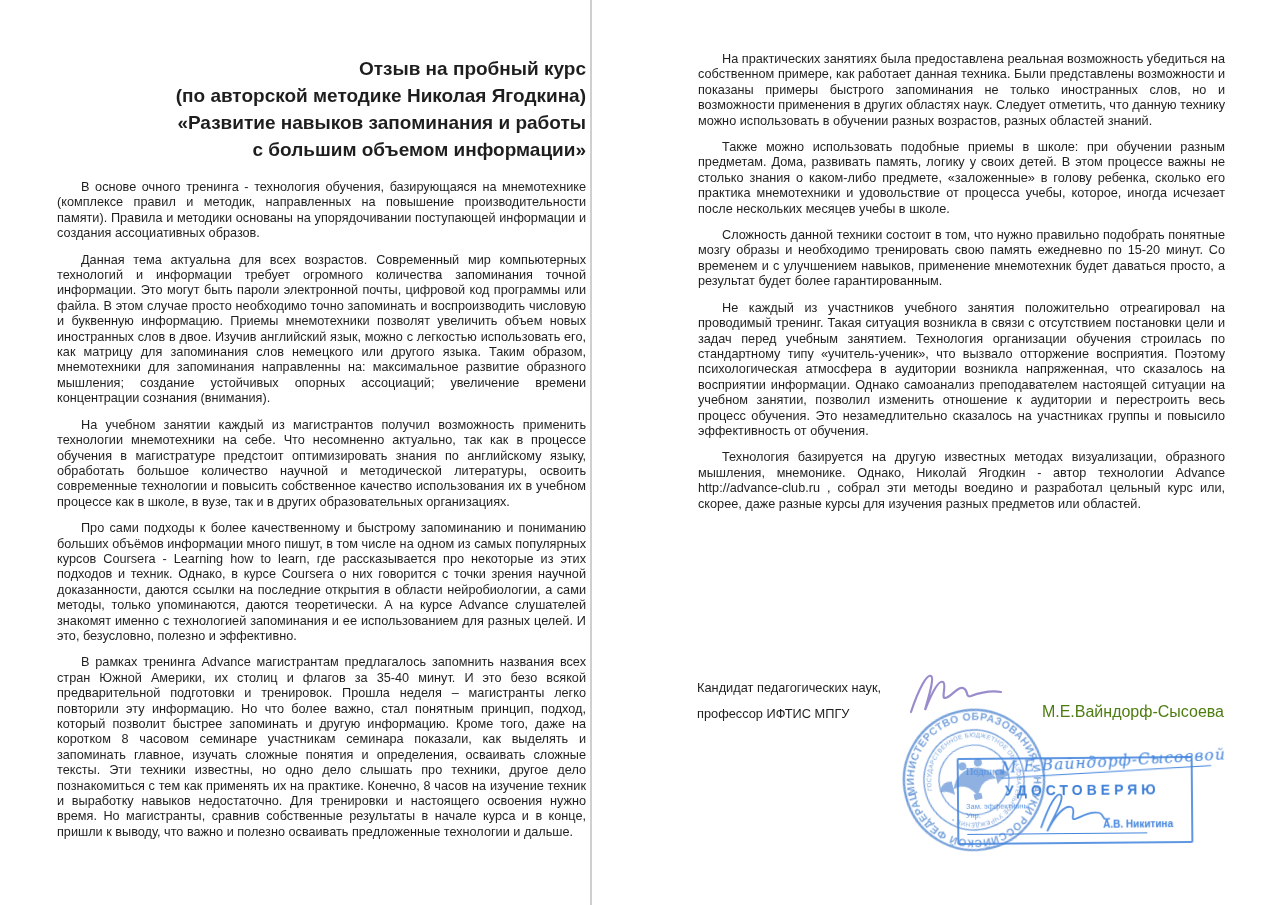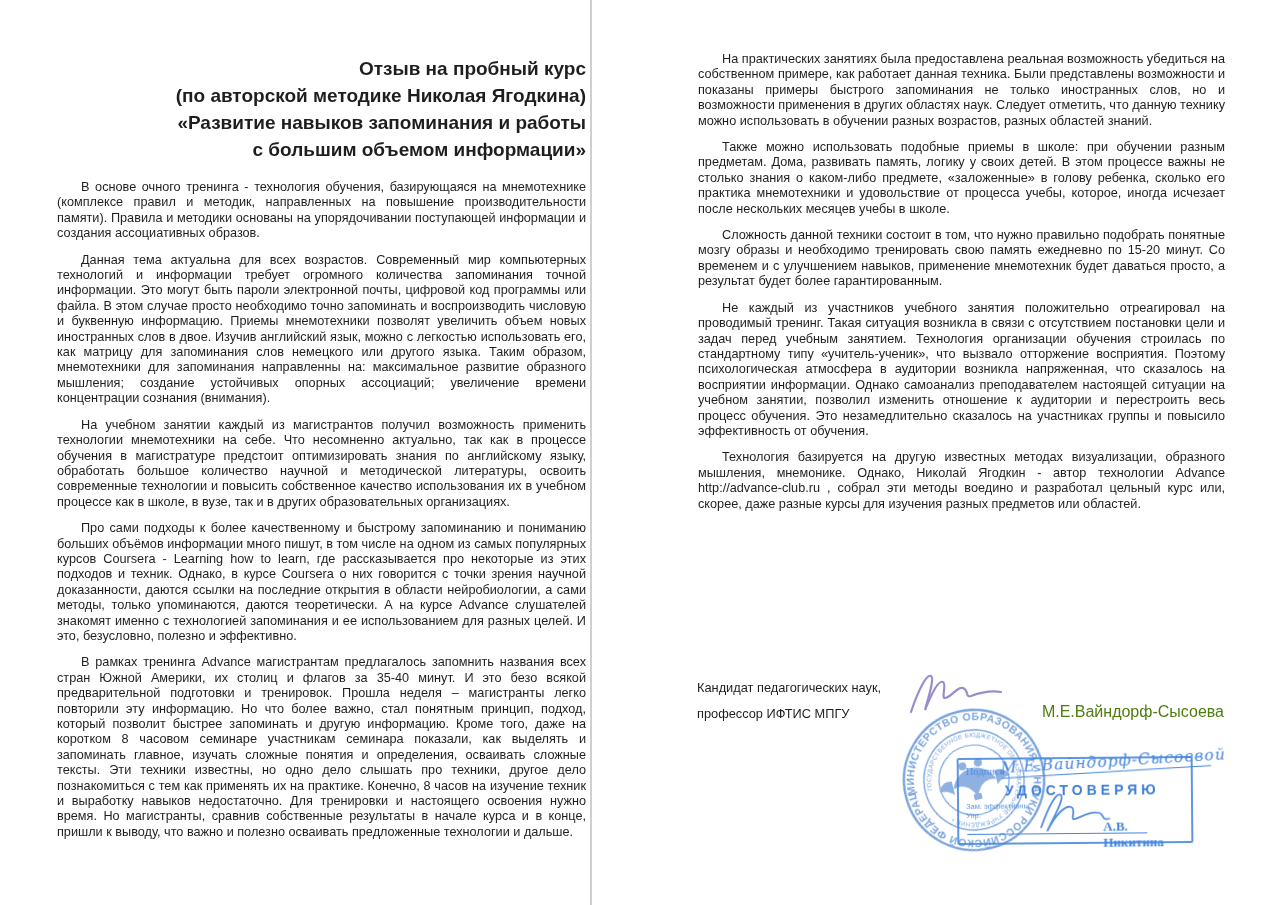--- a/index.html
+++ b/index.html
@@ -55,21 +55,21 @@
   .st-certify{
     position:absolute;left:46px;top:23px;font-size:14px;font-weight:bold;
     letter-spacing:4px;color:#3d7fd6;white-space:nowrap;
   }
   .st-role{
     position:absolute;left:7px;top:42px;font-size:7.5px;line-height:9px;
     color:#4284dd;white-space:pre-line;opacity:.85;
   }
   .st-sign-svg{position:absolute;left:62px;top:28px;}
   .st-official-name{
-    position:absolute;left:144px;top:60px;font-size:13px;font-weight:bold;color:#4284dd;font-family:Liberation Serif, serif;
+    position:absolute;left:144px;top:60px;font-size:10px;font-weight:bold;color:#4284dd;
   }
   .st-underline-bottom{
     position:absolute;left:8px;top:74px;width:180px;border-bottom:1.5px solid #4284dd;
   }
 </style>
 </head>
 <body>
 
 <div class="divider"></div>
 

